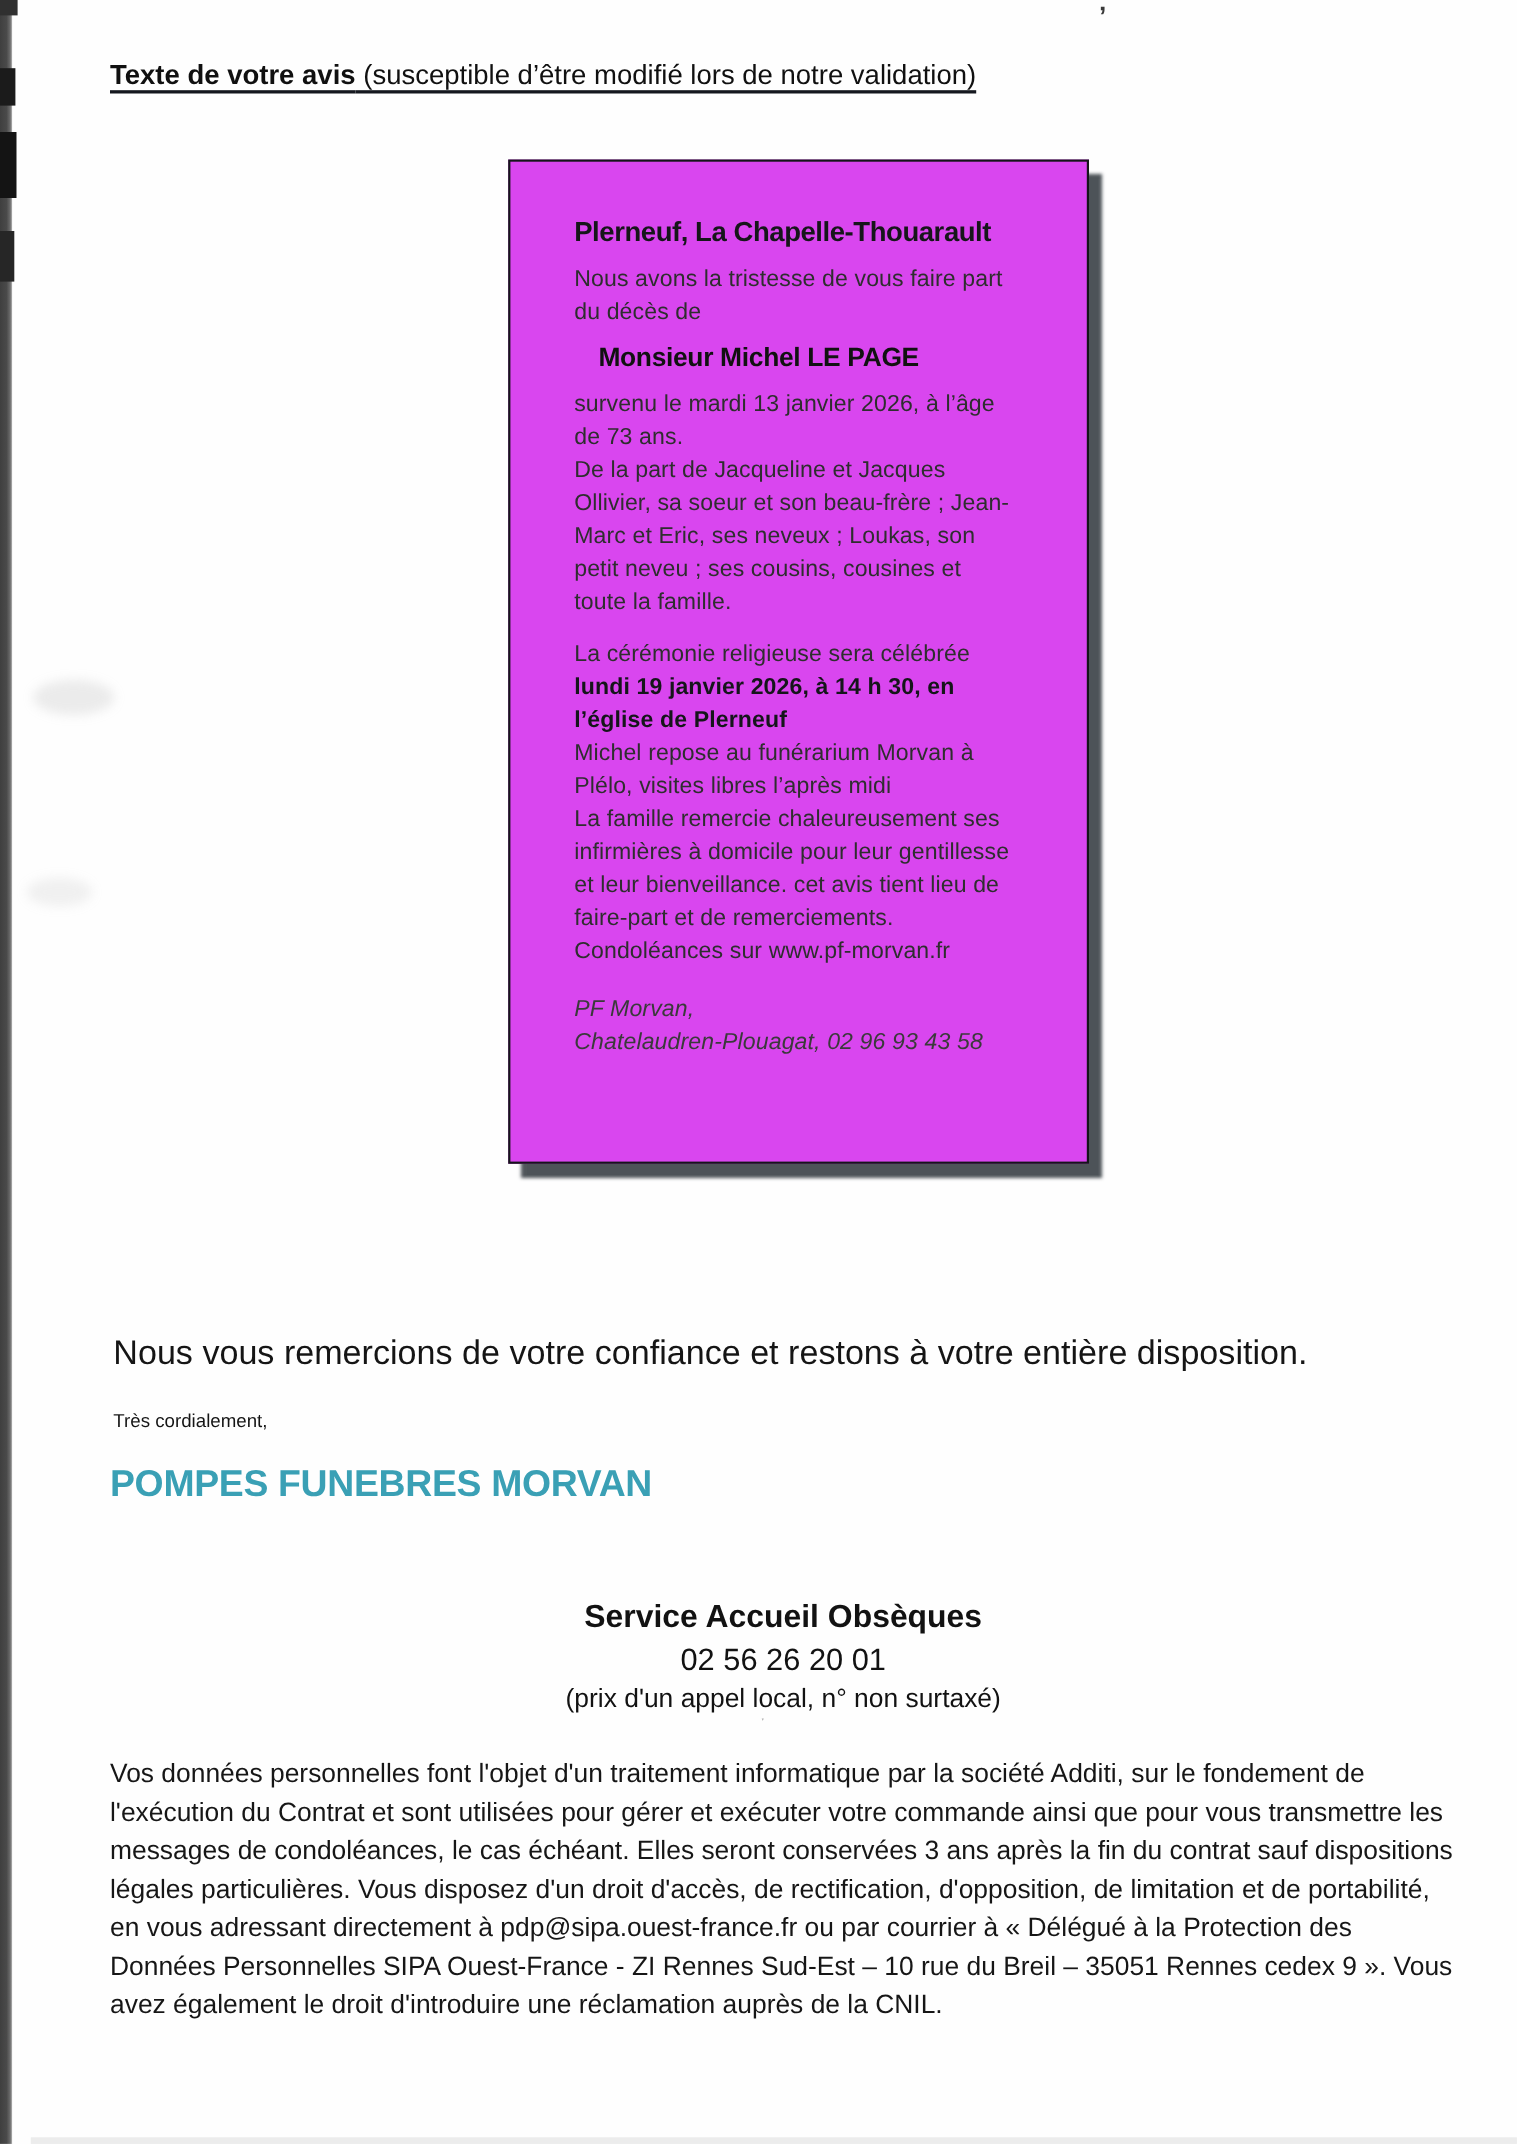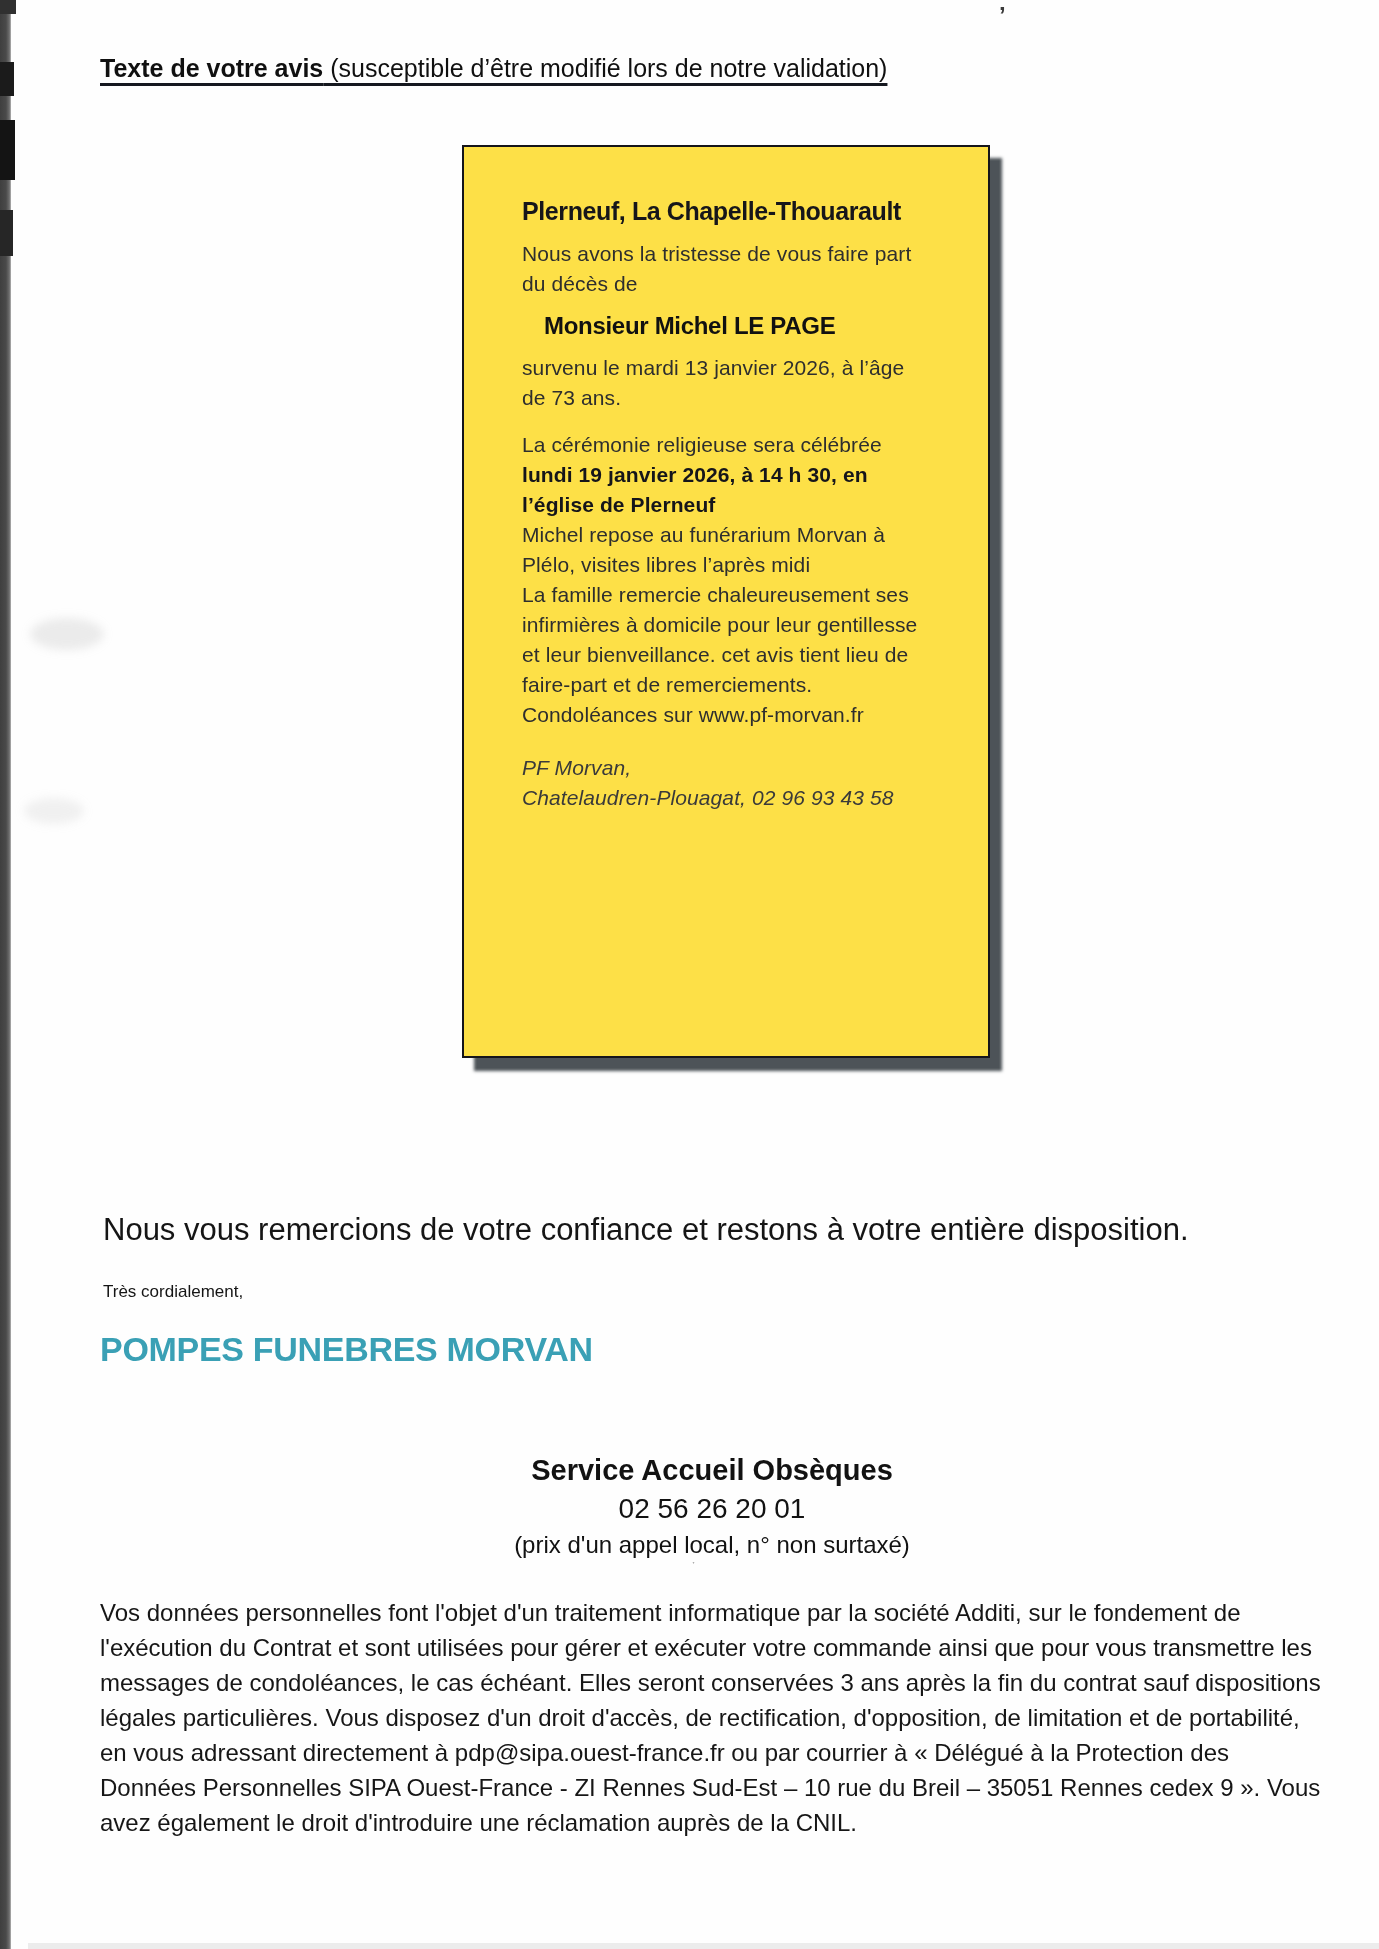--- a/index.html
+++ b/index.html
@@ -58,21 +58,21 @@
     text-underline-offset:6px;
     text-decoration-color:#15181f;
   }
   .heading .b { font-weight:bold; }
 
   
   .card {
     position:absolute; left:462px; top:145px;
     width:528px; height:913px;
     box-sizing:border-box;
-    background:#fde047;
+    background:#d946ef;
     border:2px solid #15151a;
     box-shadow:12px 13px 3px rgba(62,68,74,.92);
     padding:48px 70px 0 58px;
     color:#2e2e2e;
     font-size:21px; line-height:30px;
     letter-spacing:.1px;
     overflow:hidden;
   }
   .card p { margin:0; }
   .card .city {
@@ -144,20 +144,21 @@
       <span class="b">Texte de votre avis</span><span> (susceptible d’être modifié lors de notre validation)</span>
     </span>
   </div>
 
   <div class="card">
     <p class="city">Plerneuf, La Chapelle-Thouarault</p>
     <p class="intro">Nous avons la tristesse de vous faire part du décès de</p>
     <p class="name">Monsieur Michel LE PAGE</p>
     <p class="family-par">
       <span>survenu le mardi 13 janvier 2026, à l’âge de 73 ans.</span>
+      <span class="blk">De la part de Jacqueline et Jacques Ollivier, sa soeur et son beau-frère ; Jean-Marc et Eric, ses neveux ; Loukas, son petit neveu ; ses cousins, cousines et toute la famille.</span>
     </p>
     <p class="ceremony-par">
       <span>La cérémonie religieuse sera célébrée</span>
       <span class="bold-blk">lundi 19 janvier 2026, à 14 h 30, en l’église de Plerneuf</span>
       <span class="blk">Michel repose au funérarium Morvan à Plélo, visites libres l’après midi</span>
       <span class="blk">La famille remercie chaleureusement ses infirmières à domicile pour leur gentillesse et leur bienveillance. cet avis tient lieu de faire-part et de remerciements. Condoléances sur www.pf-morvan.fr</span>
     </p>
     <p class="sig">
       <span class="blk">PF Morvan,</span>
       <span class="blk">Chatelaudren-Plouagat, 02 96 93 43 58</span>

